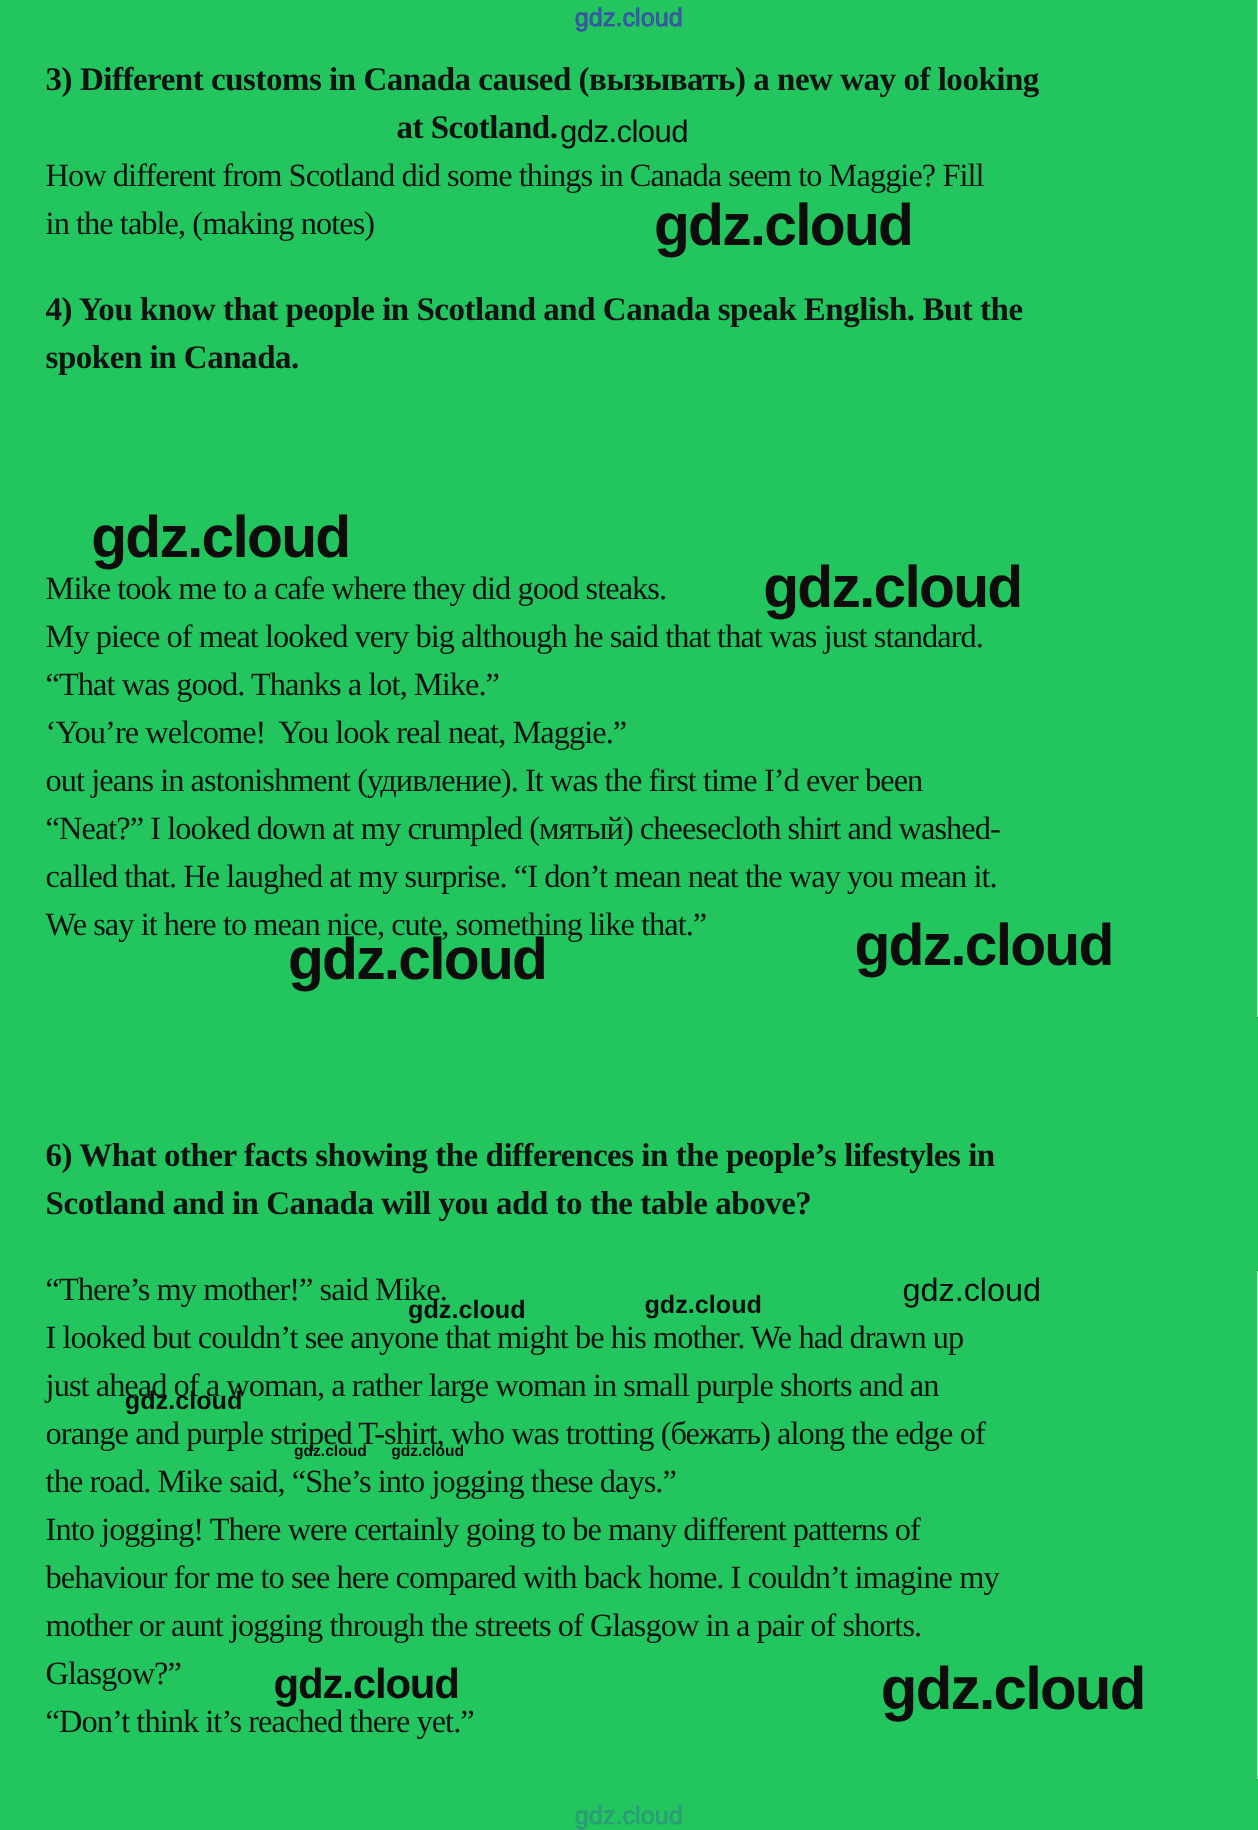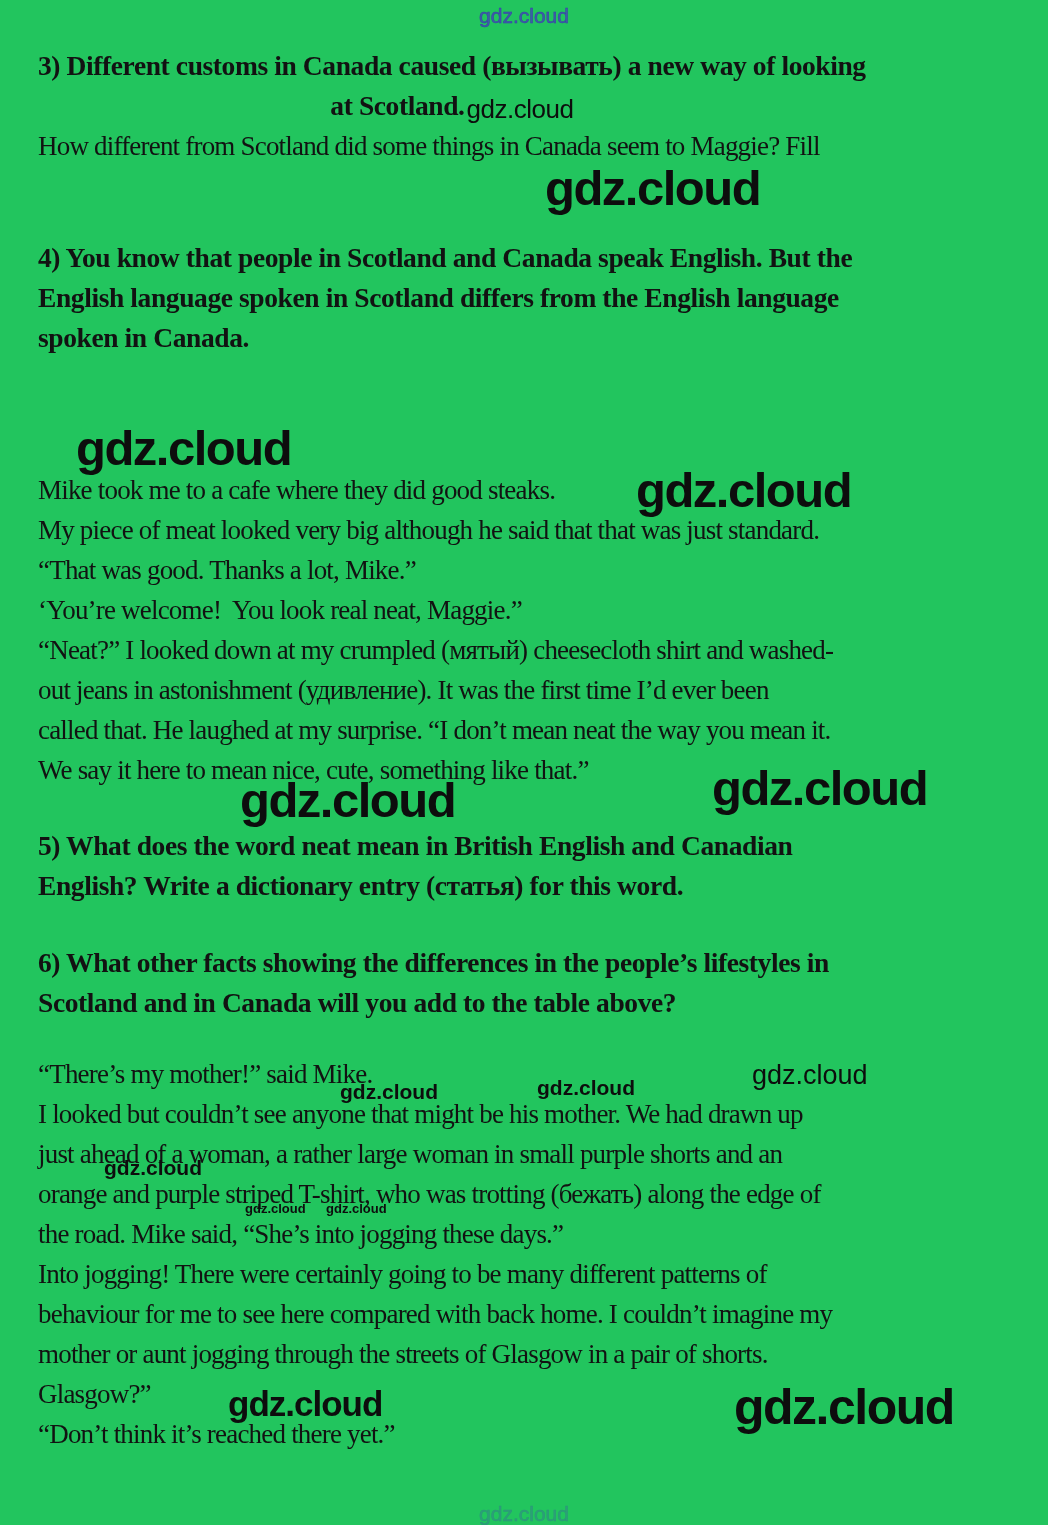--- a/index.html
+++ b/index.html
@@ -79,44 +79,40 @@
 
   <span class="wm wm-blue wm-top">gdz.cloud</span>
 
   <div id="sec3h" class="textblock bold">
     <div class="tline">3) Different customs in Canada caused (вызывать) a new way of looking</div>
     <div class="tline"><span>at Scotland.</span><span class="wm wm-inline">gdz.cloud</span></div>
   </div>
 
   <div id="sec3b" class="textblock">
       <div class="tline">How different from Scotland did some things in Canada seem to Maggie? Fill</div>
+      <div class="tline">in the table, (making notes)</div>
     </div>
 
   <div id="sec4h" class="textblock bold">
       <div class="tline">4) You know that people in Scotland and Canada speak English. But the</div>
-      <div class="tline">English language spoken in Scotland differs from the English language</div>
       <div class="tline">spoken in Canada.</div>
     </div>
 
 
   <div id="p1" class="textblock">
       <div class="tline">Mike took me to a cafe where they did good steaks.</div>
       <div class="tline">My piece of meat looked very big although he said that that was just standard.</div>
       <div class="tline">“That was good. Thanks a lot, Mike.”</div>
       <div class="tline">‘You’re welcome!  You look real neat, Maggie.”</div>
+      <div class="tline">out jeans in astonishment (удивление). It was the first time I’d ever been</div>
       <div class="tline">“Neat?” I looked down at my crumpled (мятый) cheesecloth shirt and washed-</div>
-      <div class="tline">out jeans in astonishment (удивление). It was the first time I’d ever been</div>
       <div class="tline">called that. He laughed at my surprise. “I don’t mean neat the way you mean it.</div>
       <div class="tline">We say it here to mean nice, cute, something like that.”</div>
     </div>
 
-  <div id="sec5h" class="textblock bold">
-      <div class="tline">5) What does the word neat mean in British English and Canadian</div>
-      <div class="tline">English? Write a dictionary entry (статья) for this word.</div>
-    </div>
 
   <div id="sec6h" class="textblock bold">
       <div class="tline">6) What other facts showing the differences in the people’s lifestyles in</div>
       <div class="tline">Scotland and in Canada will you add to the table above?</div>
     </div>
 
   <div id="p2" class="textblock">
       <div class="tline">“There’s my mother!” said Mike.</div>
       <div class="tline">I looked but couldn’t see anyone that might be his mother. We had drawn up</div>
       <div class="tline">just ahead of a woman, a rather large woman in small purple shorts and an</div>

